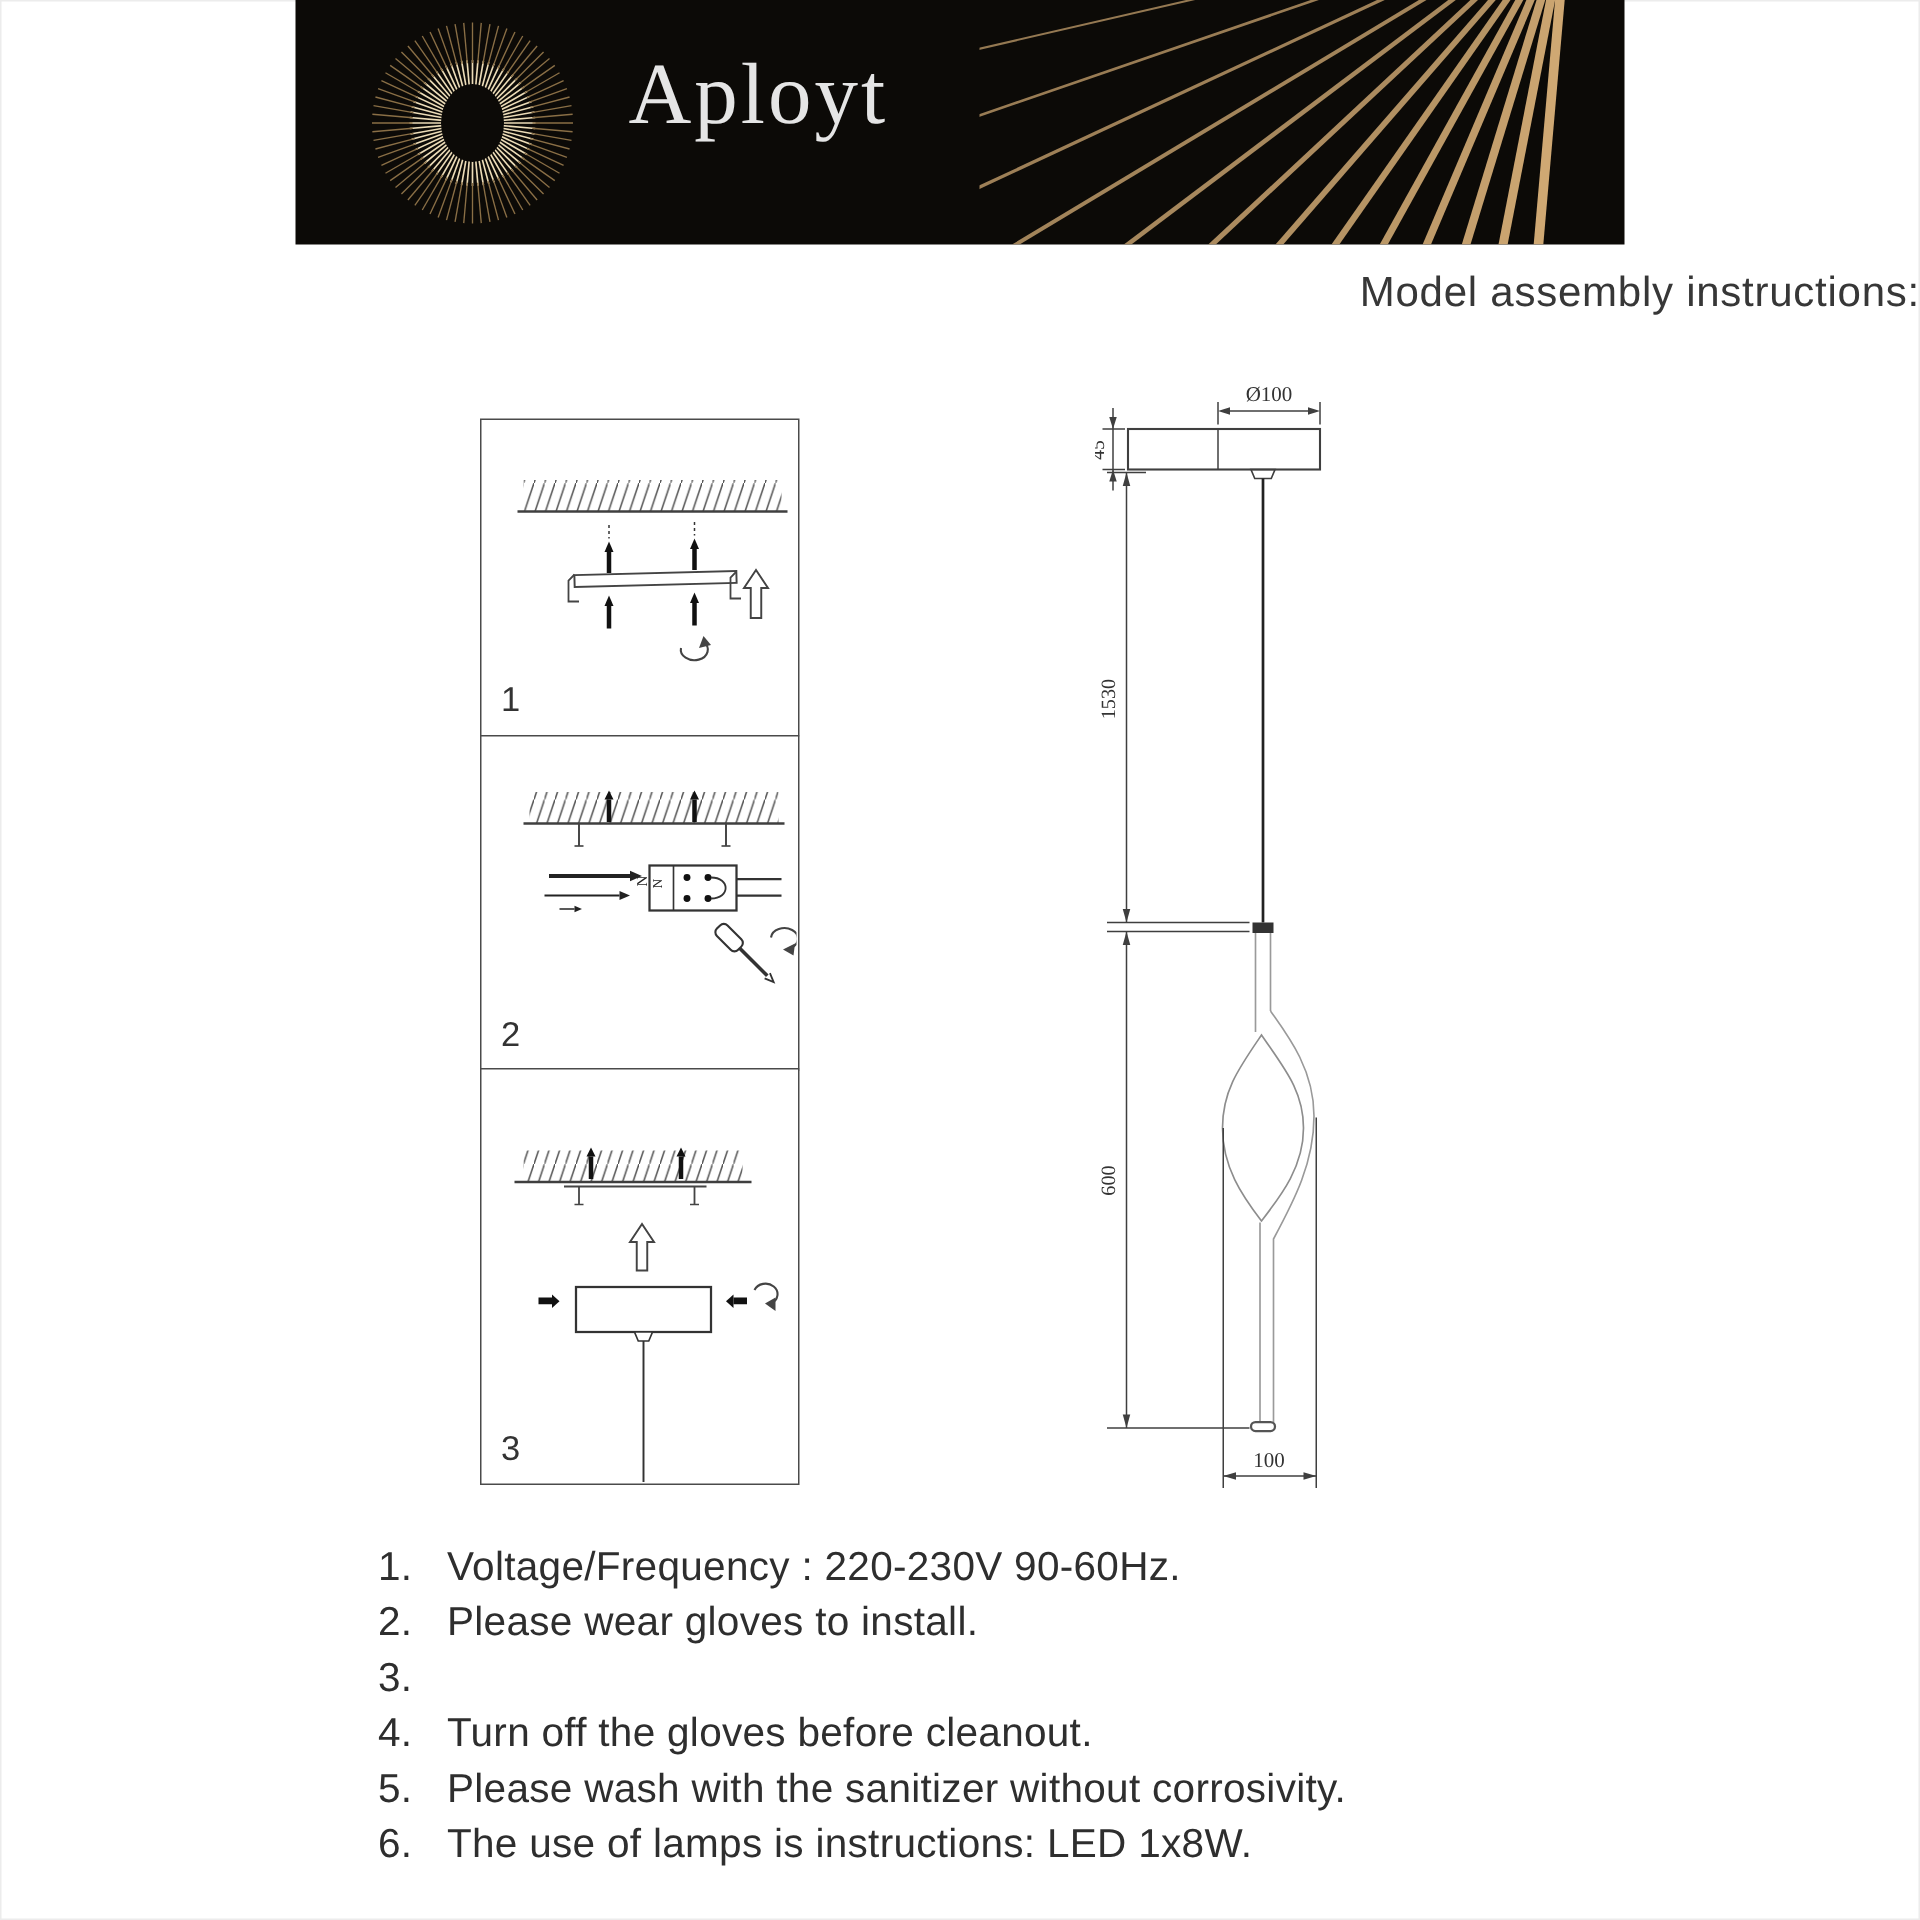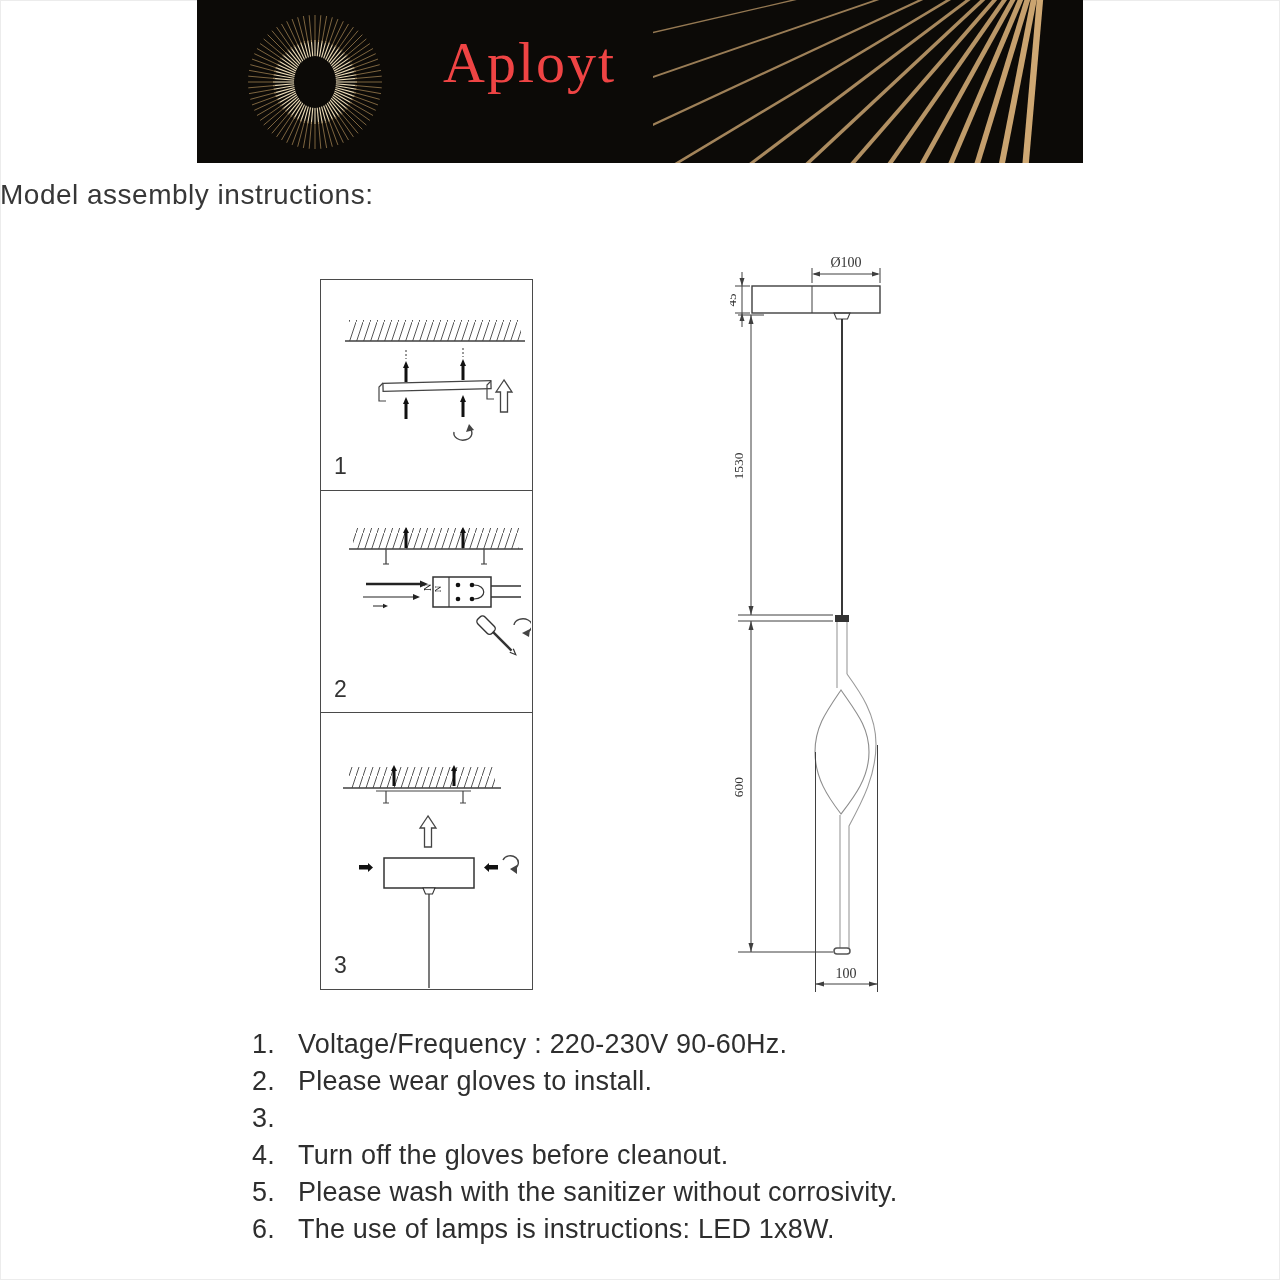--- a/index.html
+++ b/index.html
@@ -4,25 +4,25 @@
 <style>
   html,body{margin:0;padding:0;background:#fff;}
   #page{position:relative;width:1280px;height:1280px;background:#ffffff;overflow:hidden;
         font-family:"Liberation Sans",sans-serif;box-shadow:inset 0 0 0 1px #ececec;}
 
   
   #banner{position:absolute;left:197px;top:0;width:886px;height:163px;background:#0c0a07;overflow:hidden;}
   #sunburst{position:absolute;left:43px;top:7px;width:150px;height:150px;}
   #brand{position:absolute;left:222px;top:0;height:124px;display:flex;align-items:center;
          font-family:"Liberation Serif",serif;font-size:58px;font-weight:400;
-         color:#ef4444;letter-spacing:2px;margin-left:24px;}
+         color:#e5e5e5;letter-spacing:2px;}
   #corner-rays{position:absolute;right:0;top:0;width:430px;height:163px;}
 
   
-  .title-line{position:absolute;left:0;width:1280px;text-align:left;color:#373737;
+  .title-line{position:absolute;left:0;width:1280px;text-align:right;color:#373737;
               font-size:28px;font-weight:500;letter-spacing:.5px;}
   #title1{top:179px;}
   #title2{top:215px;}
 
   
   #panels{position:absolute;left:320px;top:279px;width:213px;}
   .panel{position:relative;border:1.5px solid #4a4a4a;background:#fff;box-sizing:border-box;}
   .panel + .panel{margin-top:-1.5px;}
   #panel1{height:212px;}
   #panel2{height:224px;}

